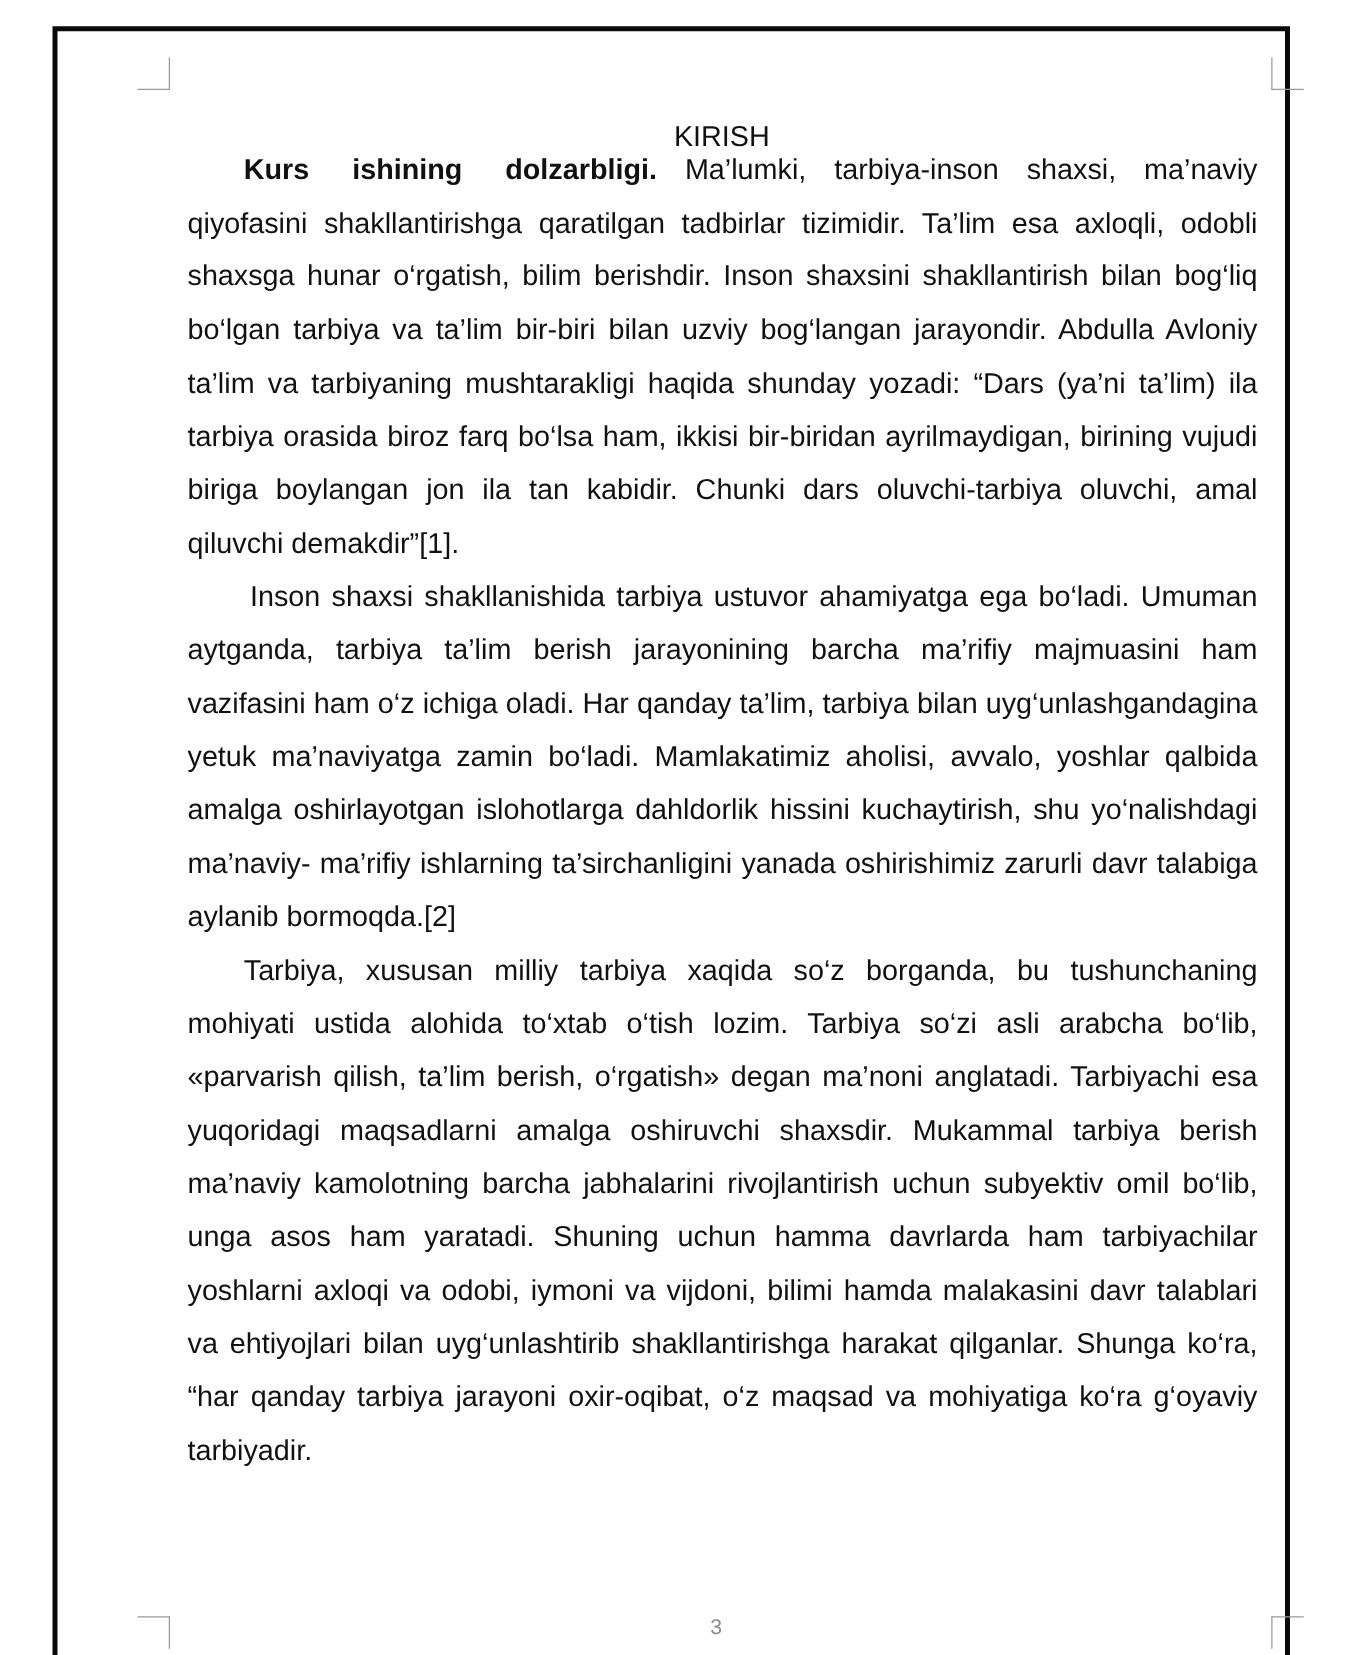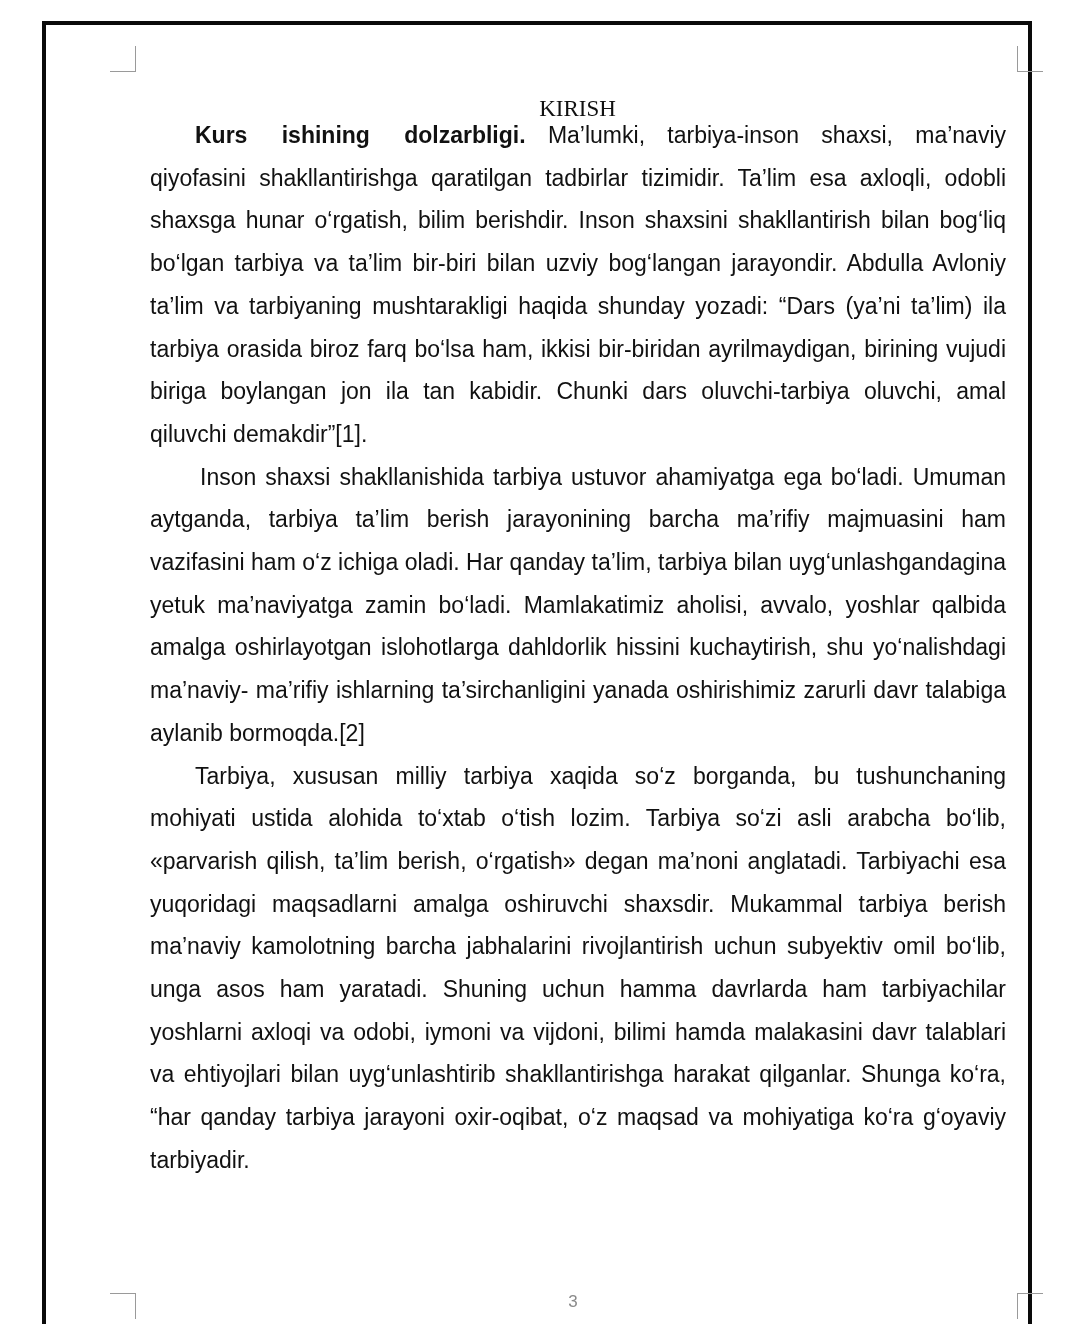--- a/index.html
+++ b/index.html
@@ -41,21 +41,20 @@
     .title {
       position: absolute;
       left: 150px;
       width: 855px;
       top: 80px;
       text-align: center;
       font-size: 23px;
       line-height: 28px;
       font-weight: normal;
       letter-spacing: 0px;
-      font-family: Liberation Serif, serif;
     }
     .body-text {
       position: absolute;
       left: 150px;
       top: 114px;
       width: 856px;
       font-size: 23px;
       line-height: 42.7px;
     }
     .para {

